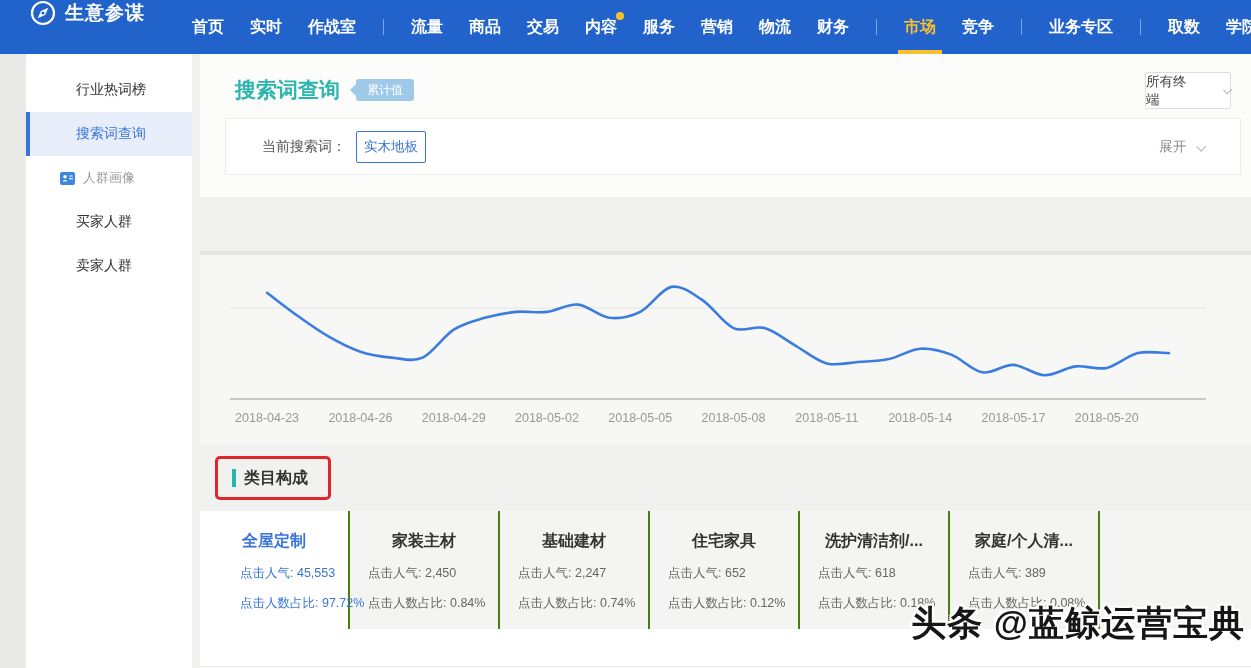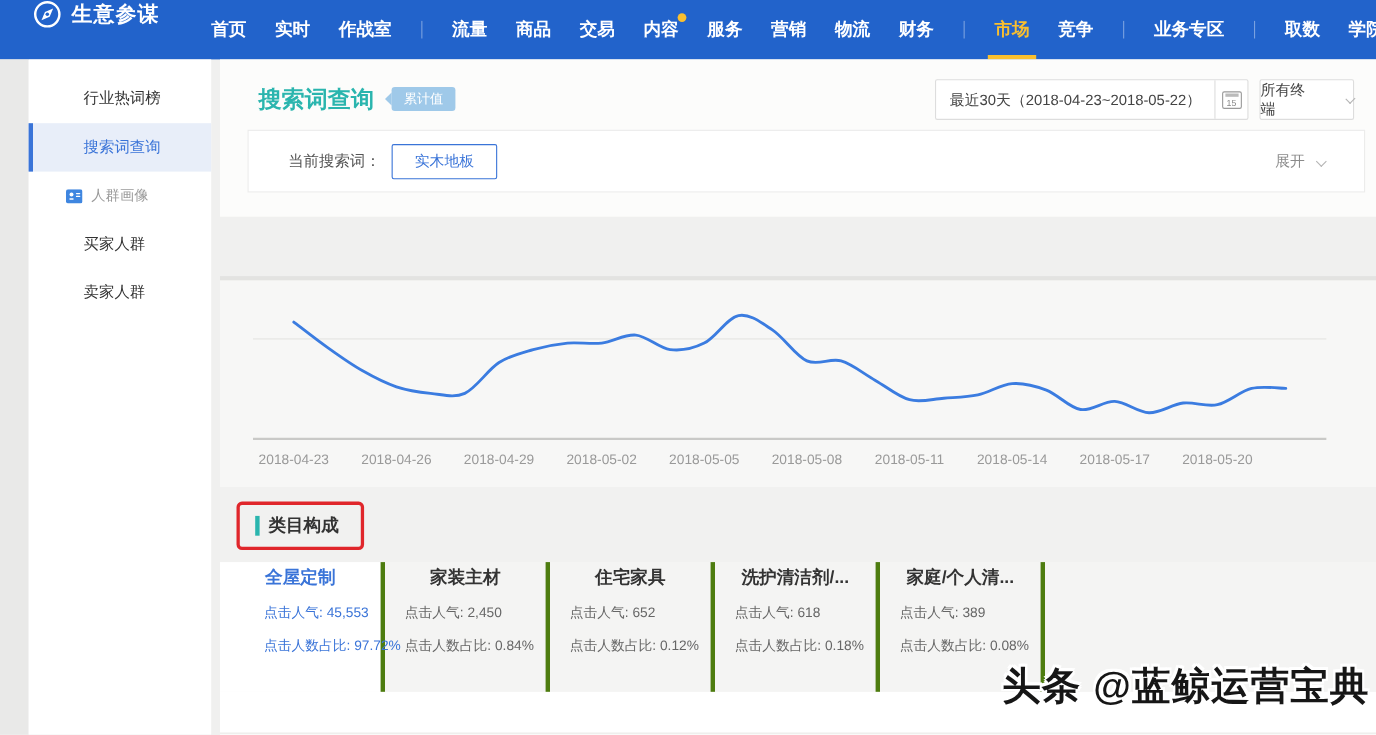--- a/index.html
+++ b/index.html
@@ -48,21 +48,21 @@
          font-size:8px; color:#888; display:flex; align-items:flex-end; justify-content:center; line-height:9px; }
   .cal::before { content:""; position:absolute; top:1.5px; left:2px; right:2px; height:3px; background:#bbb; }
   .select-box { position:absolute; right:10px; top:2px; height:37px; width:86px; border:1px solid #ddd;
          border-radius:2px; background:#fff; display:flex; align-items:center; justify-content:center;
          font-size:13.5px; color:#444; cursor:pointer;gap:28px; }
   .caret { display:inline-block; width:7px; height:7px; border-right:1.5px solid #b4b4b4;
          border-bottom:1.5px solid #b4b4b4; transform:rotate(45deg) translateY(-1px); margin-left:7px; }
   .search-row { position:absolute; left:25px; right:10px; top:64px; height:57px; border:1px solid #ececeb;
          background:#fff; display:flex; align-items:center; }
   .search-label { font-size:14px; color:#555; margin-left:36px; }
-  .keyword-chip { border:1px solid #3a74d8; color:#3a74d8; font-size:13.5px; padding:6px 20px;
+  .keyword-chip { border:1px solid #3a74d8; color:#3a74d8; font-size:13.5px; padding:6px 7px;
          border-radius:2px; margin-left:10px; cursor:pointer; background:#fff; }
   .expand { margin-left:auto; margin-right:36px; font-size:13.5px; color:#8a8a8a; cursor:pointer; }
 
   .divider-band { position:absolute; left:0; right:0; top:197px; height:4px; background:#e3e3e1; }
 
   
   .chart-section { position:absolute; left:0; right:0; top:201px; height:188px; background:#f7f7f6; }
   .chart-wrap { position:absolute; left:30px; right:45px; top:14px; height:140px; }
   .chart-wrap svg { width:100%; height:100%; display:block; }
   .x-labels { position:absolute; left:30px; right:45px; top:156px; height:18px; }
@@ -70,21 +70,21 @@
 
   
   .section-band { position:absolute; left:0; right:0; top:389px; height:68px; background:#f1f1f0; }
   .annotation-box { position:absolute; left:15px; top:13px; width:116px; height:44px;
         border:3px solid #e0262b; border-radius:5px; display:flex; align-items:center; padding-left:14px; }
   .tick-bar { width:4px; height:18px; background:#2ab5ae; margin-right:8px; }
   .section-title { font-size:16px; font-weight:bold; color:#333; }
 
   
   .tabs { position:absolute; left:0; right:0; top:457px; height:118px; display:flex; background:#f4f4f3; }
-  .tab { width:150px; flex:0 0 150px; border-right:4px solid #4d7c0f; padding-top:4px; cursor:pointer; }
+  .tab { width:150px; flex:0 0 150px; border-right:2px solid #4d7c0f; padding-top:20px; cursor:pointer; }
   .tab.active { background:#fff; }
   .tab-title { text-align:center; font-size:16px; font-weight:bold; color:#333; white-space:nowrap; overflow:hidden; }
   .tab.active .tab-title { color:#3a74d8; }
   .tab-line { font-size:12.5px; color:#666; padding-left:18px; margin-top:13px; white-space:nowrap; }
   .tab.active .tab-line { color:#3a74d8;margin-left:22px; }
 
   
   .table-area { position:absolute; left:0; right:0; top:575px; bottom:0; background:#fff; }
   .thead { position:absolute; left:0; right:0; top:37px; height:40px; background:#fafaf9;
         border-top:1px solid #eaeae9; border-bottom:1px solid #eaeae9;
@@ -157,28 +157,20 @@
     <div class="side-item">买家人群</div>
     <div class="side-item">卖家人群</div>
   </aside>
 
   <main class="main">
 
     <section class="top-card">
       <div class="title-row">
         <span class="page-title">搜索词查询</span>
         <span class="badge">累计值</span>
-        <div class="date-box">
-          <span class="date-text">最近30天（2018-04-23~2018-05-22）</span>
-          <span class="cal-cell">
-            <span class="cal">
-              <span>15</span>
-            </span>
-          </span>
-        </div>
         <div class="select-box">
           <span>所有终端</span>
           <i class="caret"></i>
         </div>
       </div>
       <div class="search-row">
         <span class="search-label">当前搜索词：</span>
         <span class="keyword-chip">实木地板</span>
         <span class="expand">
           <span>展开</span>
@@ -223,20 +215,25 @@
         <div class="tab-title">全屋定制</div>
         <div class="tab-line"><span>点击人气:</span> <span>45,553</span></div>
         <div class="tab-line"><span>点击人数占比:</span> <span>97.72%</span></div>
       </div>
       <div class="tab">
         <div class="tab-title">家装主材</div>
         <div class="tab-line"><span>点击人气:</span> <span>2,450</span></div>
         <div class="tab-line"><span>点击人数占比:</span> <span>0.84%</span></div>
       </div>
       <div class="tab">
+        <div class="tab-title">基础建材</div>
+        <div class="tab-line"><span>点击人气:</span> <span>2,247</span></div>
+        <div class="tab-line"><span>点击人数占比:</span> <span>0.74%</span></div>
+      </div>
+      <div class="tab">
         <div class="tab-title">住宅家具</div>
         <div class="tab-line"><span>点击人气:</span> <span>652</span></div>
         <div class="tab-line"><span>点击人数占比:</span> <span>0.12%</span></div>
       </div>
       <div class="tab">
         <div class="tab-title">洗护清洁剂/...</div>
         <div class="tab-line"><span>点击人气:</span> <span>618</span></div>
         <div class="tab-line"><span>点击人数占比:</span> <span>0.18%</span></div>
       </div>
       <div class="tab">

